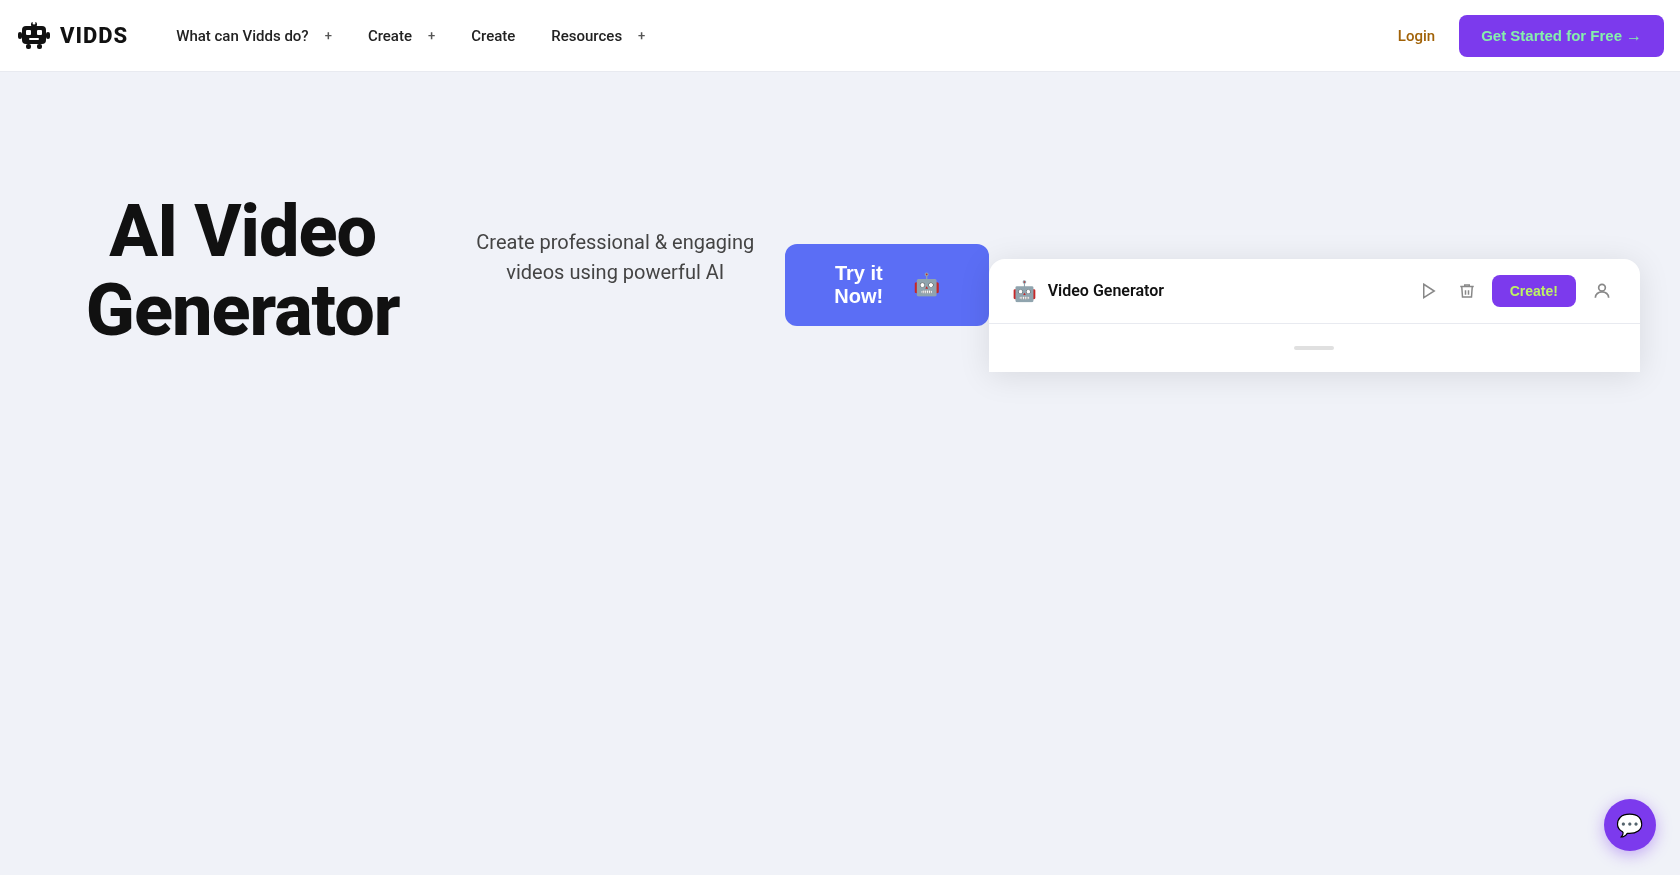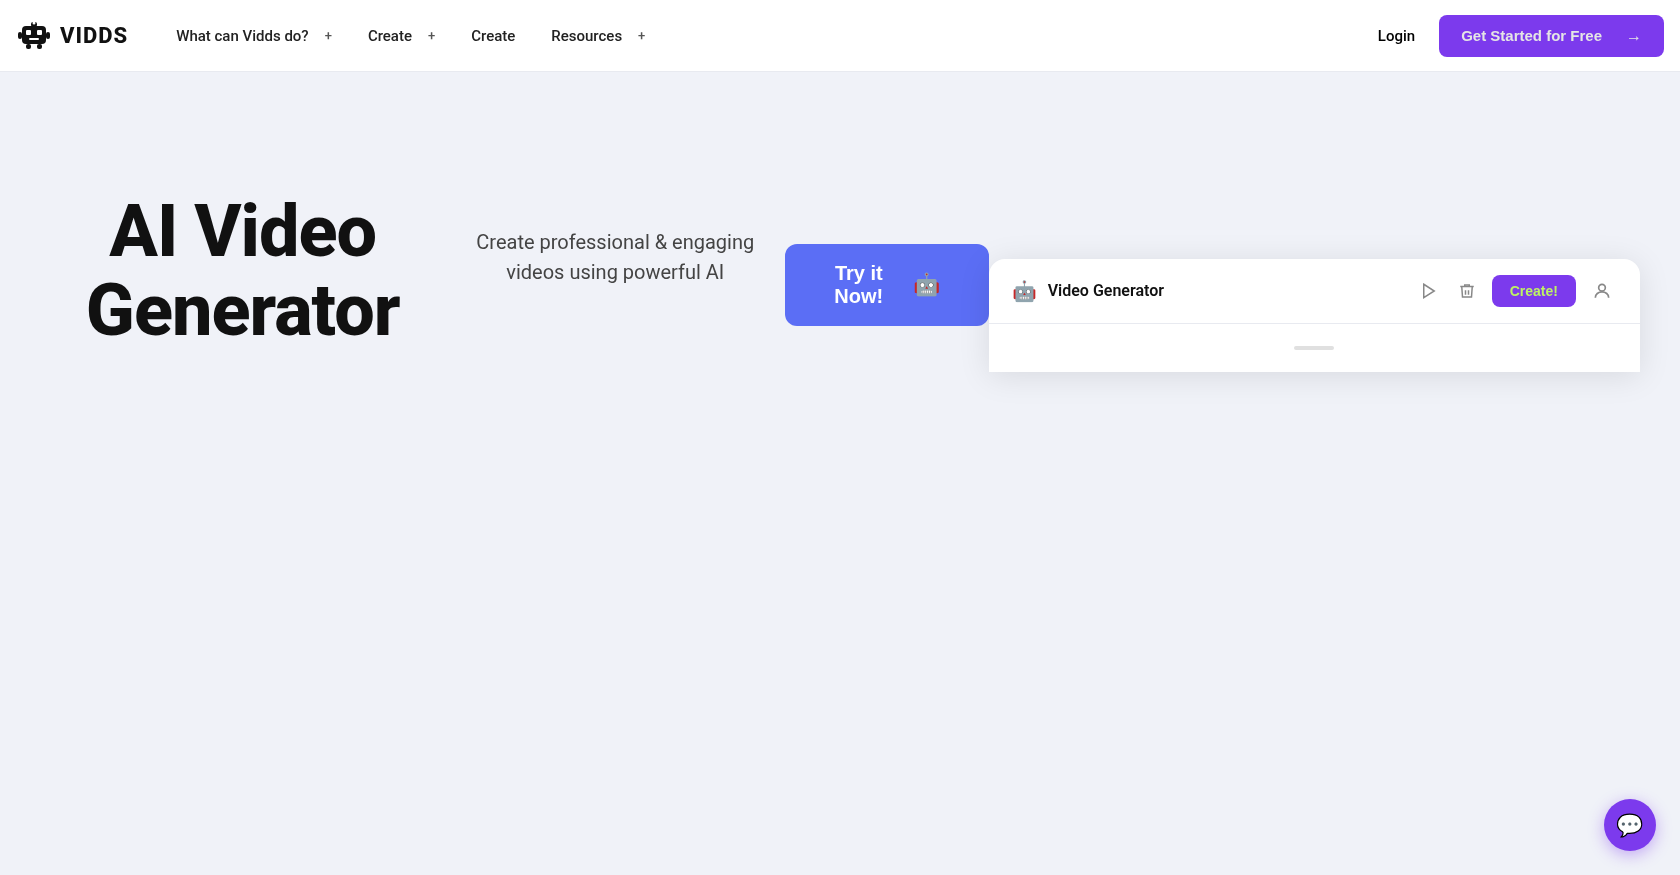--- a/index.html
+++ b/index.html
@@ -79,36 +79,36 @@
 
     .navbar-right {
       display: flex;
       align-items: center;
       gap: 24px;
     }
 
     .login-btn {
       font-size: 15px;
       font-weight: 500;
-      color: #000000;
+      color: #a16207;
       cursor: pointer;
     }
 
     .get-started-btn {
       background: #7c3aed;
-      color: #e5e5e5;
+      color: #86efac;
       border: none;
       border-radius: 8px;
       padding: 12px 22px;
       font-size: 15px;
       font-weight: 600;
       cursor: pointer;
       display: flex;
       align-items: center;
-      gap: 24px;
+      gap: 4px;
       white-space: nowrap;
     }
 
     .arrow-icon {
       font-size: 16px;
     }
 
     
     .hero {
       display: flex;

